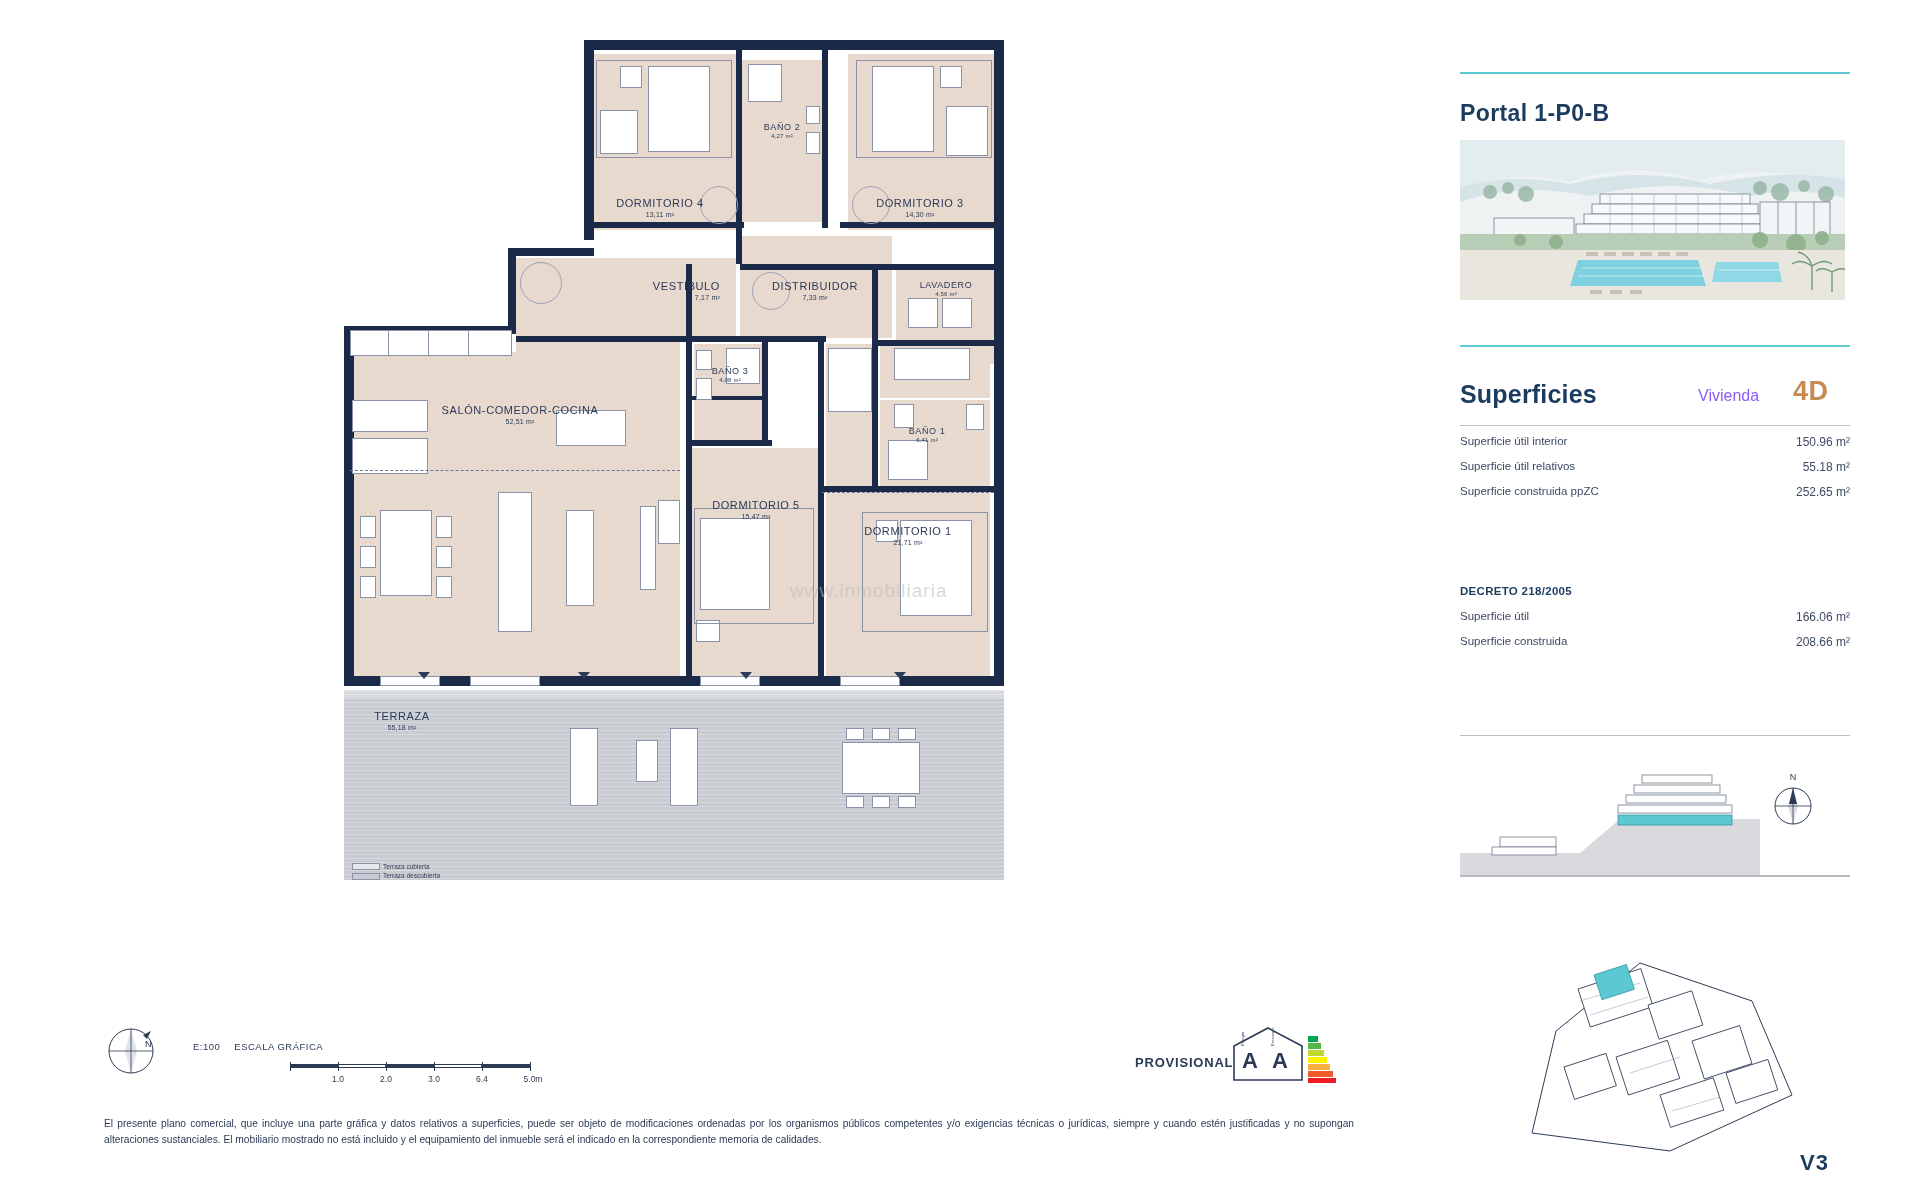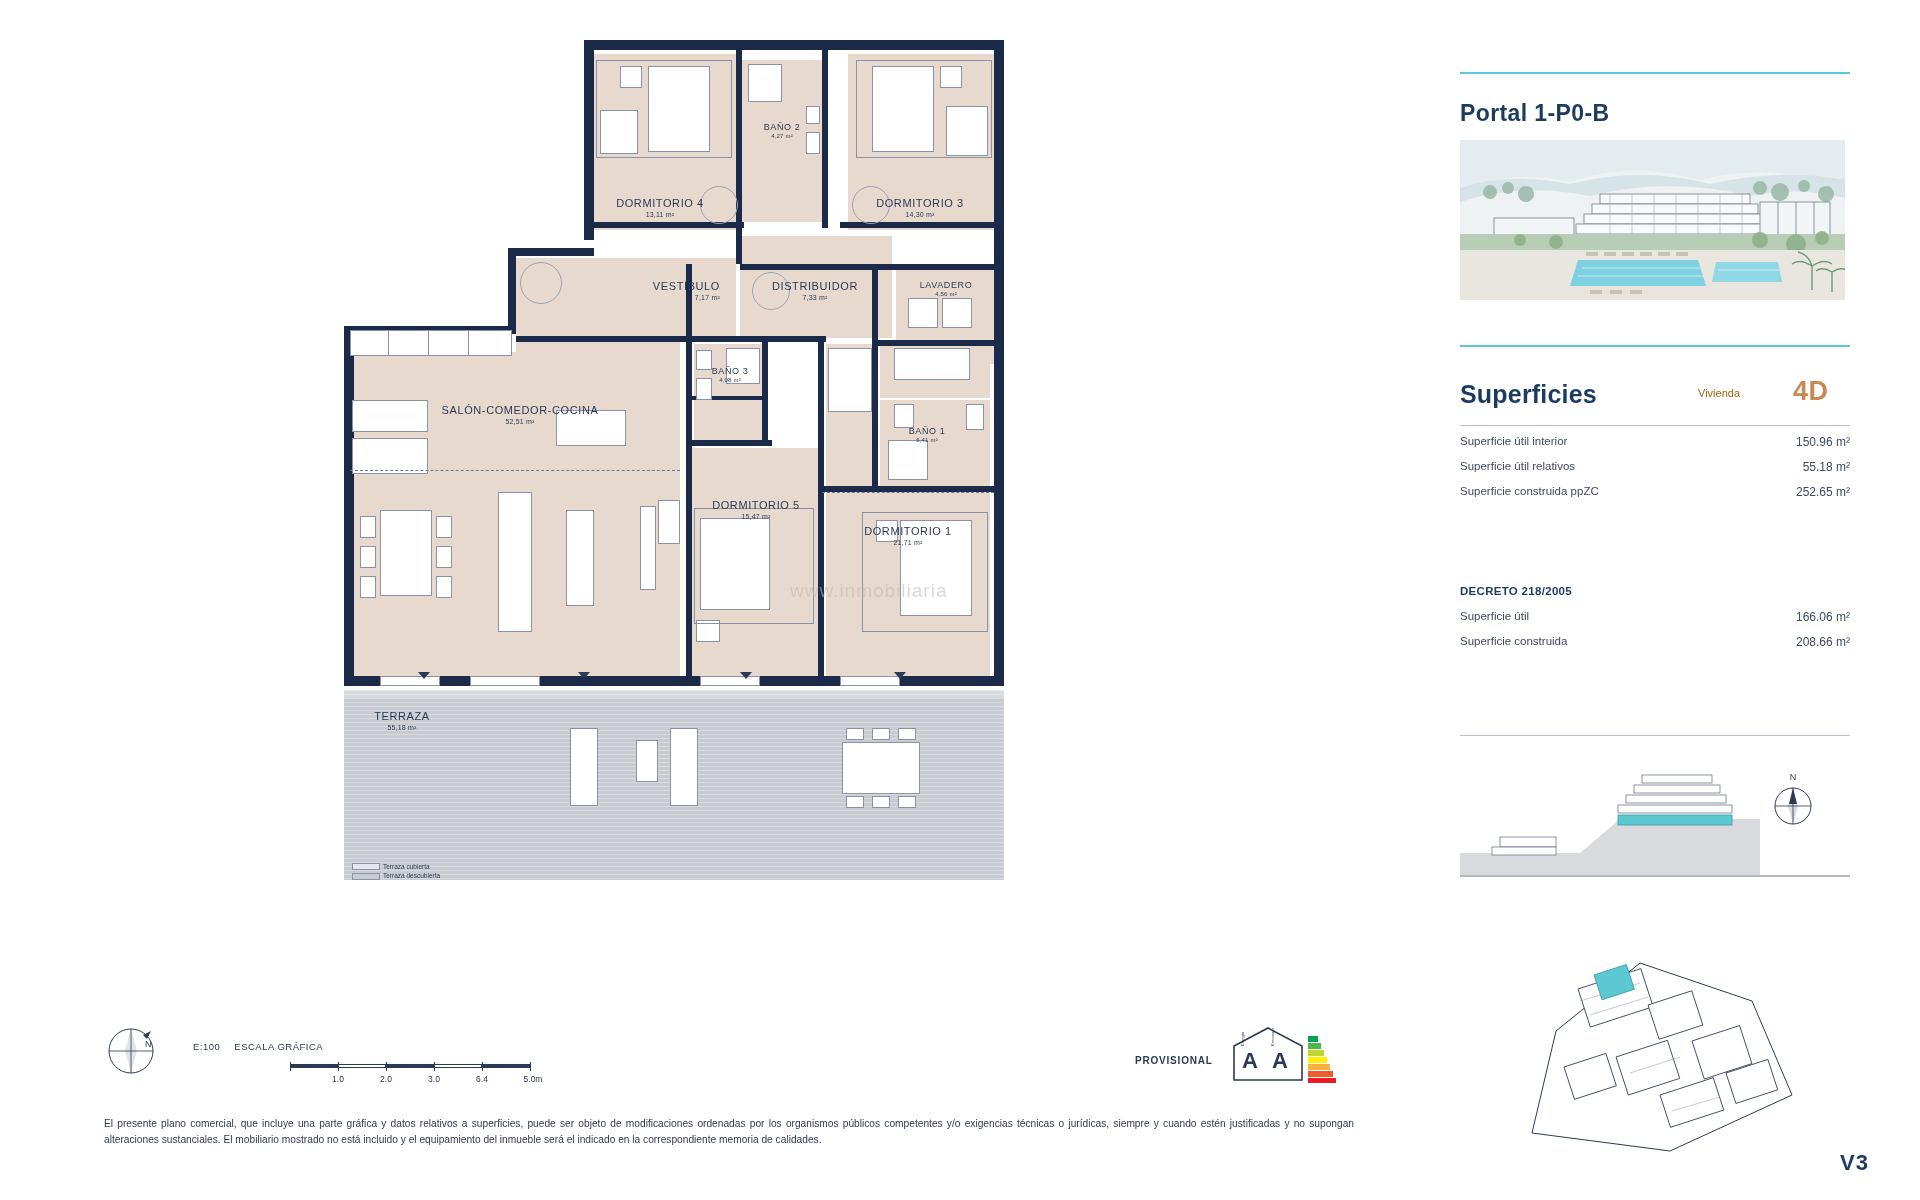--- a/index.html
+++ b/index.html
@@ -162,21 +162,21 @@
     left: 185px; top: 49px;
     width: 260px;
     font-size: 8.5px;
     color: #2b3a55;
   }
   .scale-nums span { position: absolute; transform: translateX(-50%); }
 
   #provisional {
     position: absolute;
     left: 1135px; top: 1055px;
-    font-size: 10px;
+    font-size: 13px;
     letter-spacing: 0.8px;
     font-weight: bold;
     color: #2b3a55;
   }
   #energy-badge {
     position: absolute;
     left: 1228px; top: 1022px;
     width: 118px; height: 62px;
   }
 
@@ -222,22 +222,22 @@
     position: absolute;
     left: 0; top: 380px;
     font-size: 25px;
     font-weight: bold;
     color: #1b3b5f;
     letter-spacing: 0.2px;
   }
   #vivienda-label {
     position: absolute;
     left: 238px; top: 387px;
-    font-size: 11px;
-    color: #a16207;
+    font-size: 16px;
+    color: #8b5cf6;
   }
   #vivienda-value {
     position: absolute;
     left: 333px; top: 376px;
     font-size: 27px;
     font-weight: bold;
     color: #c88a52;
     letter-spacing: 0.5px;
   }
   .sup-row {
@@ -272,21 +272,20 @@
     left: 60px; top: 945px;
     width: 300px; height: 215px;
   }
   #v3-label {
     position: absolute;
     left: 340px; top: 1150px;
     font-size: 22px;
     font-weight: bold;
     color: #1b3b5f;
     letter-spacing: 1px;
-    margin-left: 40px;
   }
 </style>
 </head>
 <body>
 
 <div id="plan-area">
 
   <div class="room" style="left:588px; top:54px; width:148px; height:176px;"></div>
   <div class="room" style="left:742px; top:60px; width:80px; height:162px;"></div>
   <div class="room" style="left:848px; top:54px; width:148px; height:176px;"></div>

